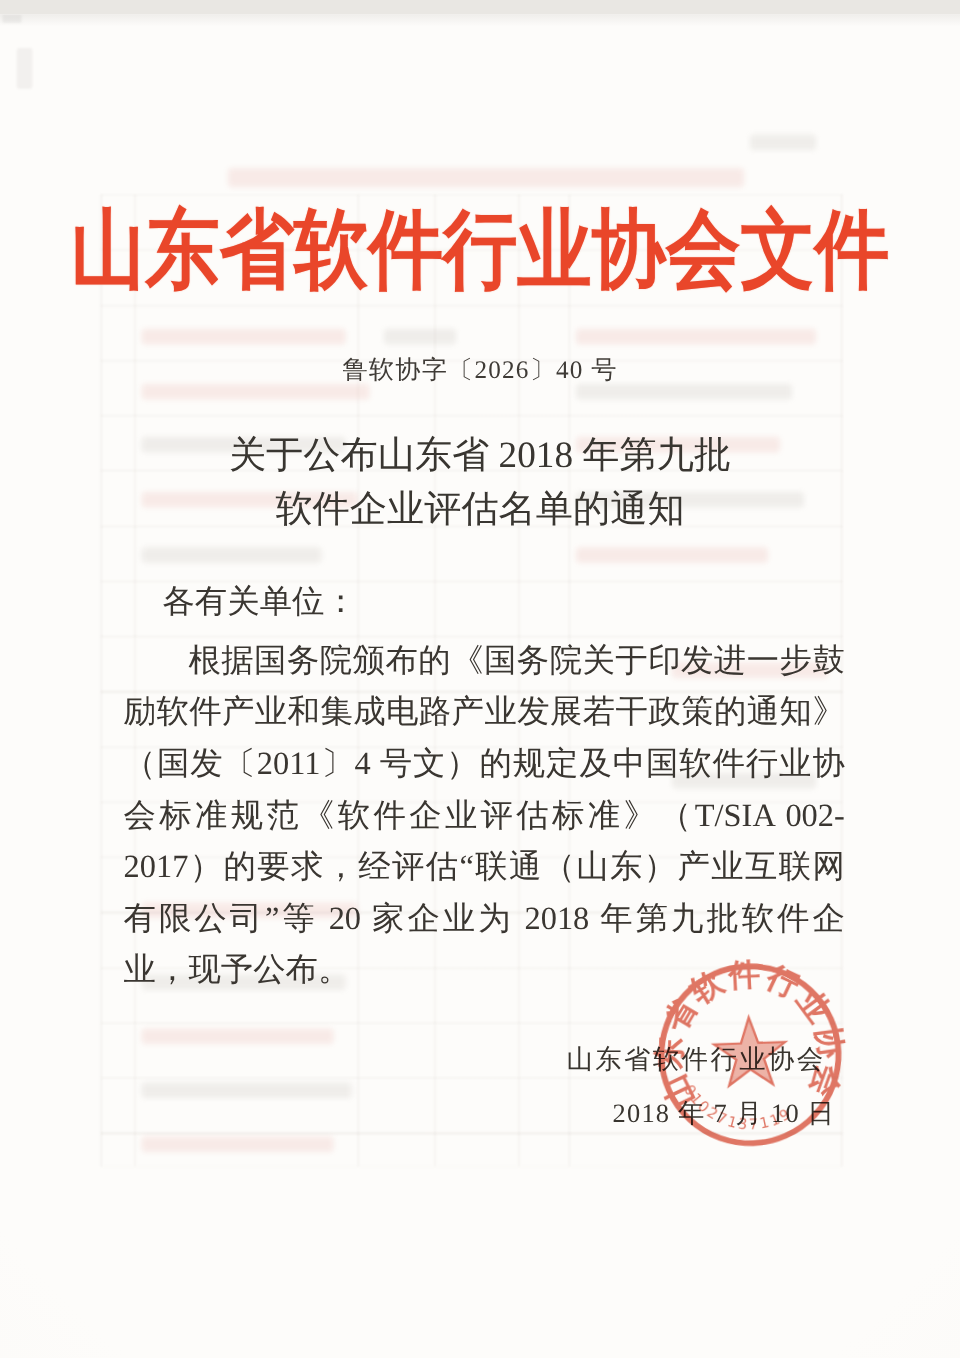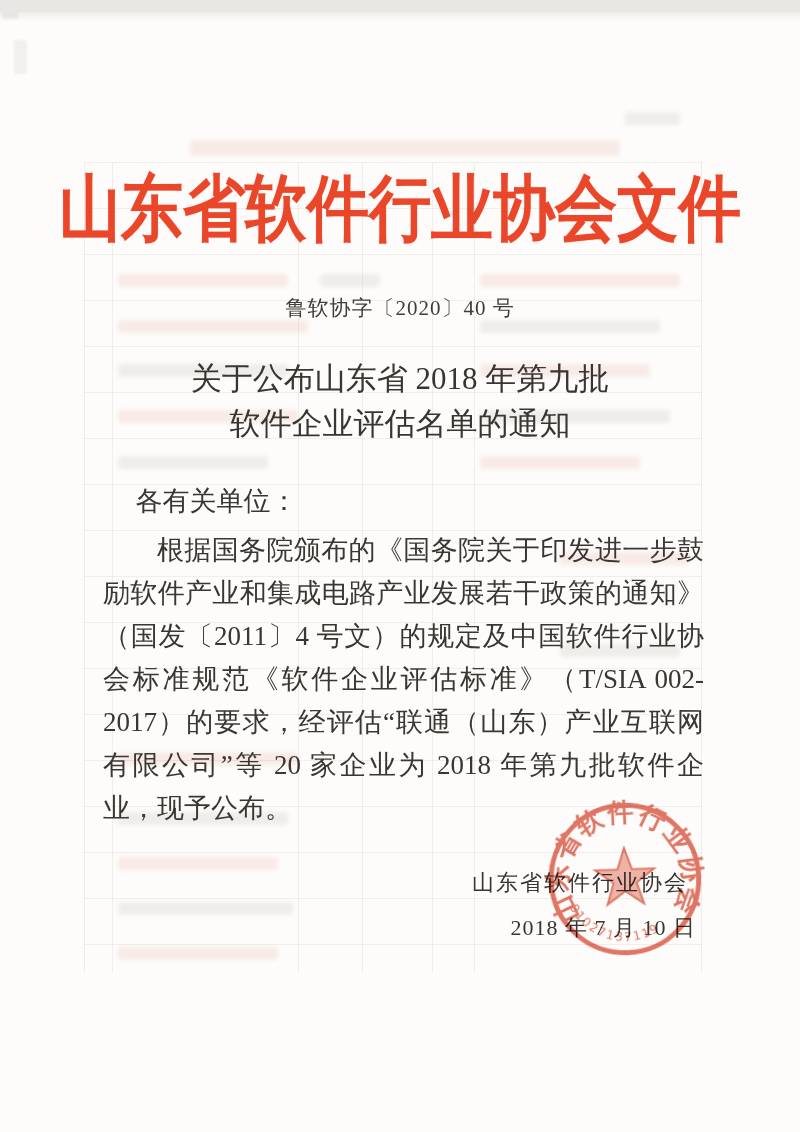--- a/index.html
+++ b/index.html
@@ -120,21 +120,21 @@
     <div class="gb red" style="left:118px;top:845px;width:160px"></div>
     <div class="gb gray" style="left:118px;top:890px;width:175px"></div>
     <div class="gb red" style="left:118px;top:935px;width:160px"></div>
   </div>
 
   <div class="scan-mark m1"></div>
   <div class="scan-mark m2"></div>
 
   <h1 class="red-head">山东省软件行业协会文件</h1>
 
-  <div class="doc-no">鲁软协字〔2020〕40 号</div>
+  <div class="doc-no">鲁软协字〔2026〕40 号</div>
 
   <div class="title">
     <div>关于公布山东省 2018 年第九批</div>
     <div>软件企业评估名单的通知</div>
   </div>
 
   <div class="body-block">
     <p class="salutation">各有关单位：</p>
     <p class="para">根据国务院颁布的《国务院关于印发进一步鼓励软件产业和集成电路产业发展若干政策的通知》（国发〔2011〕4 号文）的规定及中国软件行业协会标准规范《软件企业评估标准》（T/SIA 002-2017）的要求，经评估“联通（山东）产业互联网有限公司”等 20 家企业为 2018 年第九批软件企业，现予公布。</p>
   </div>

